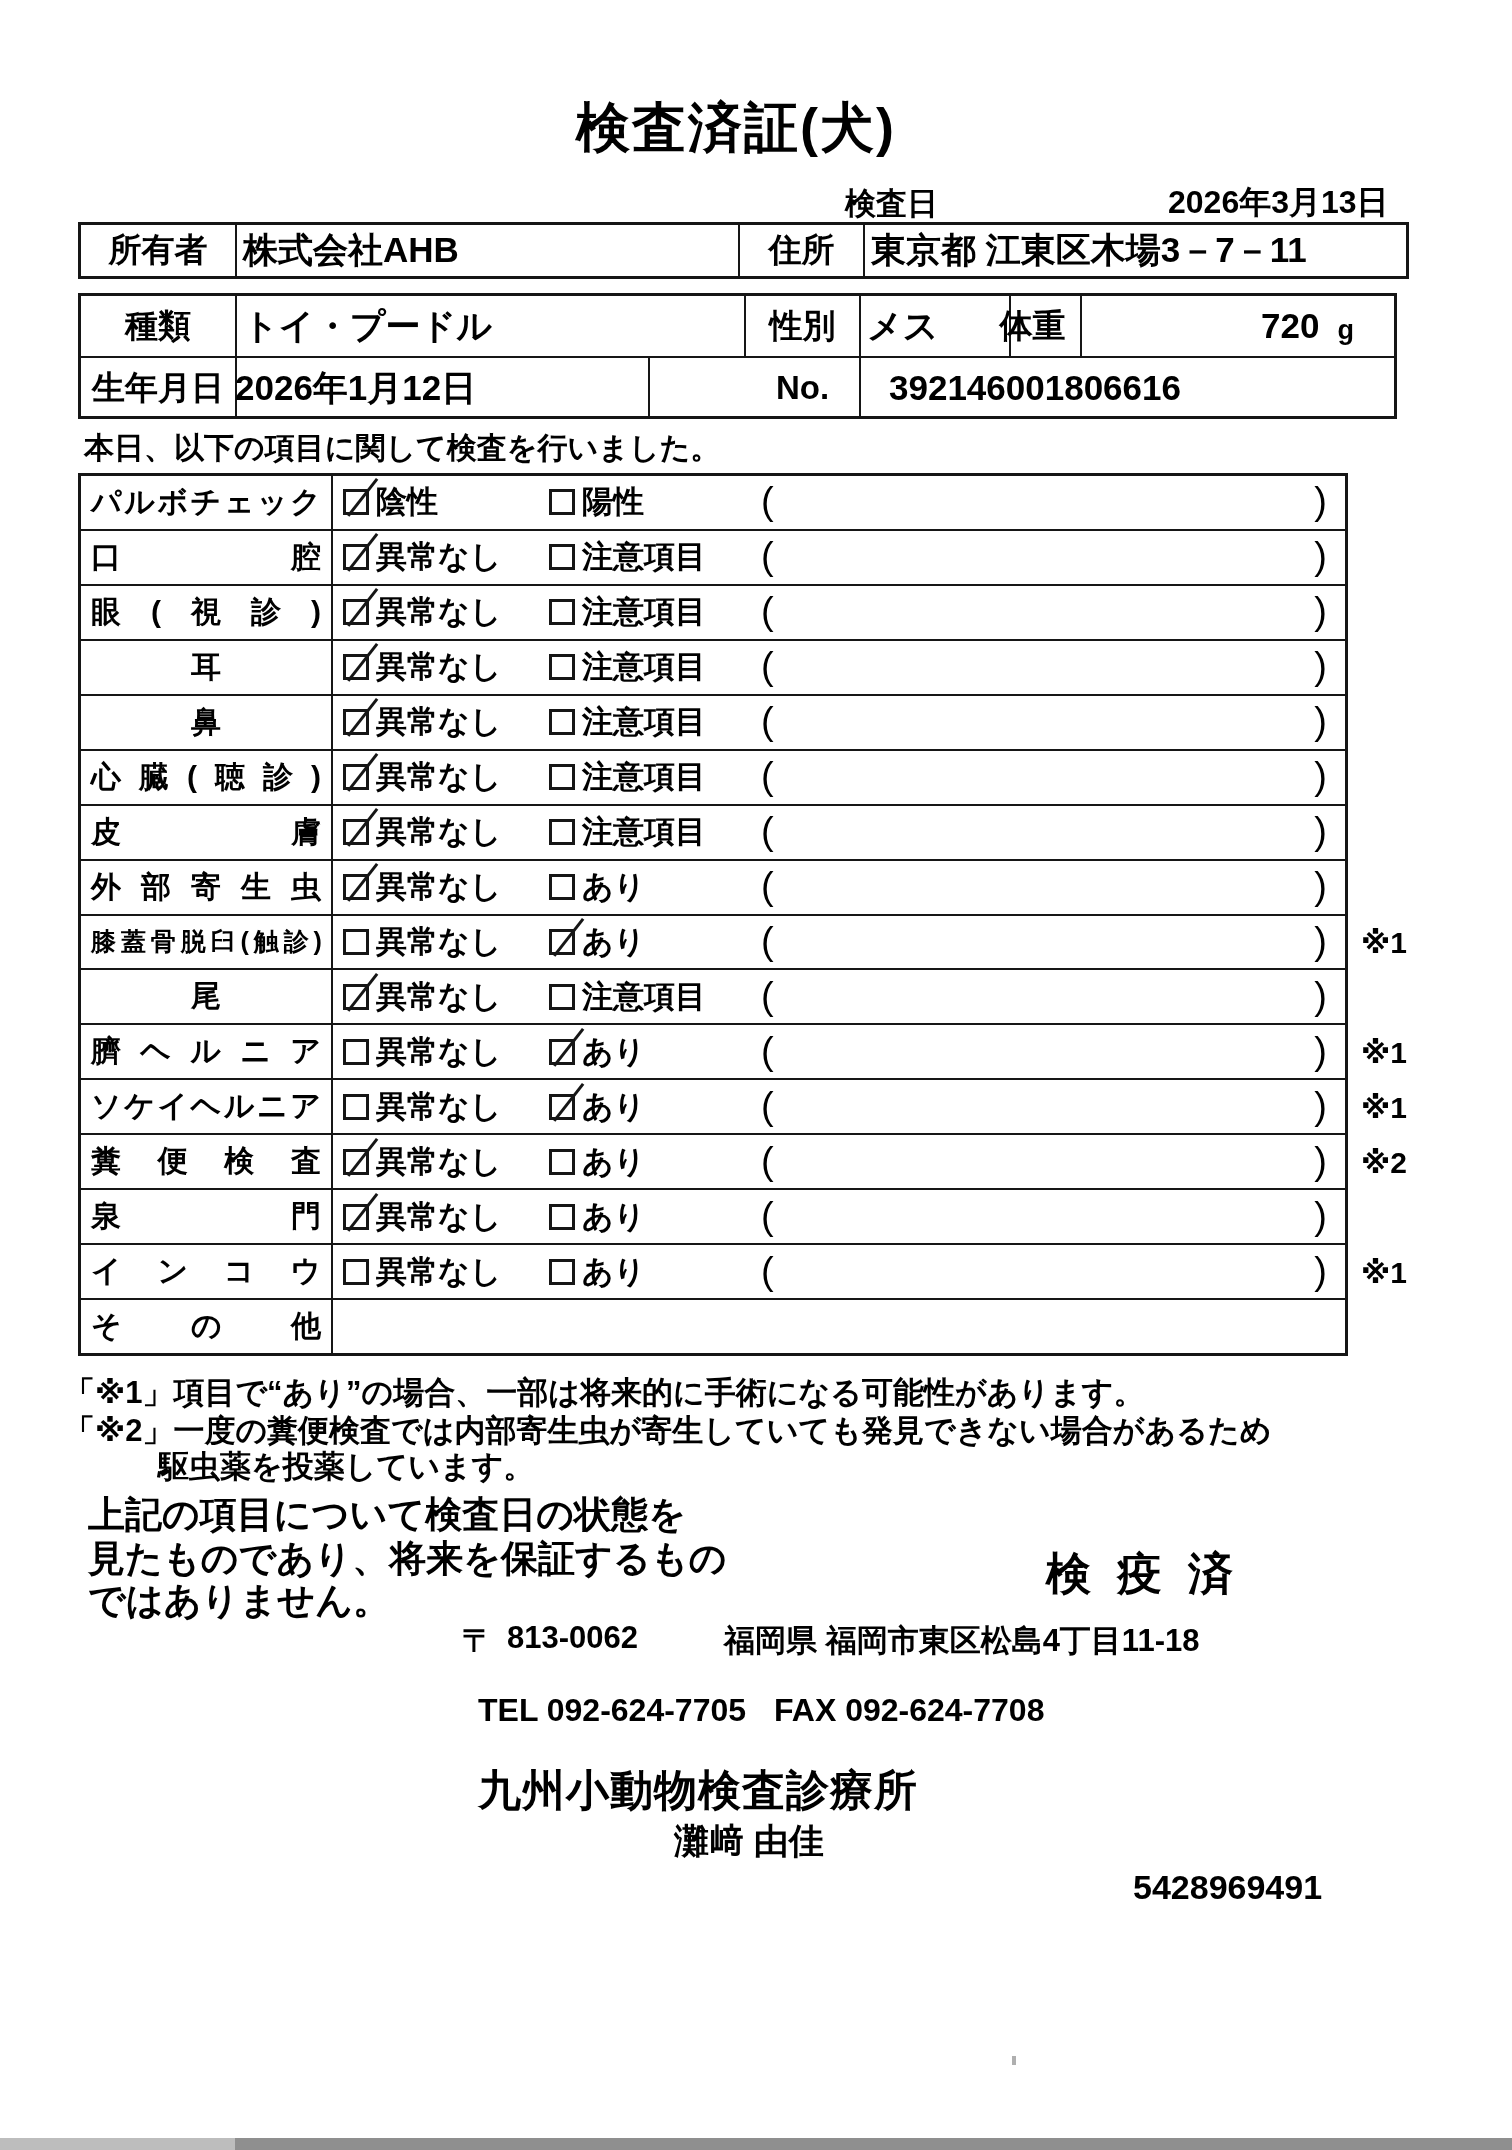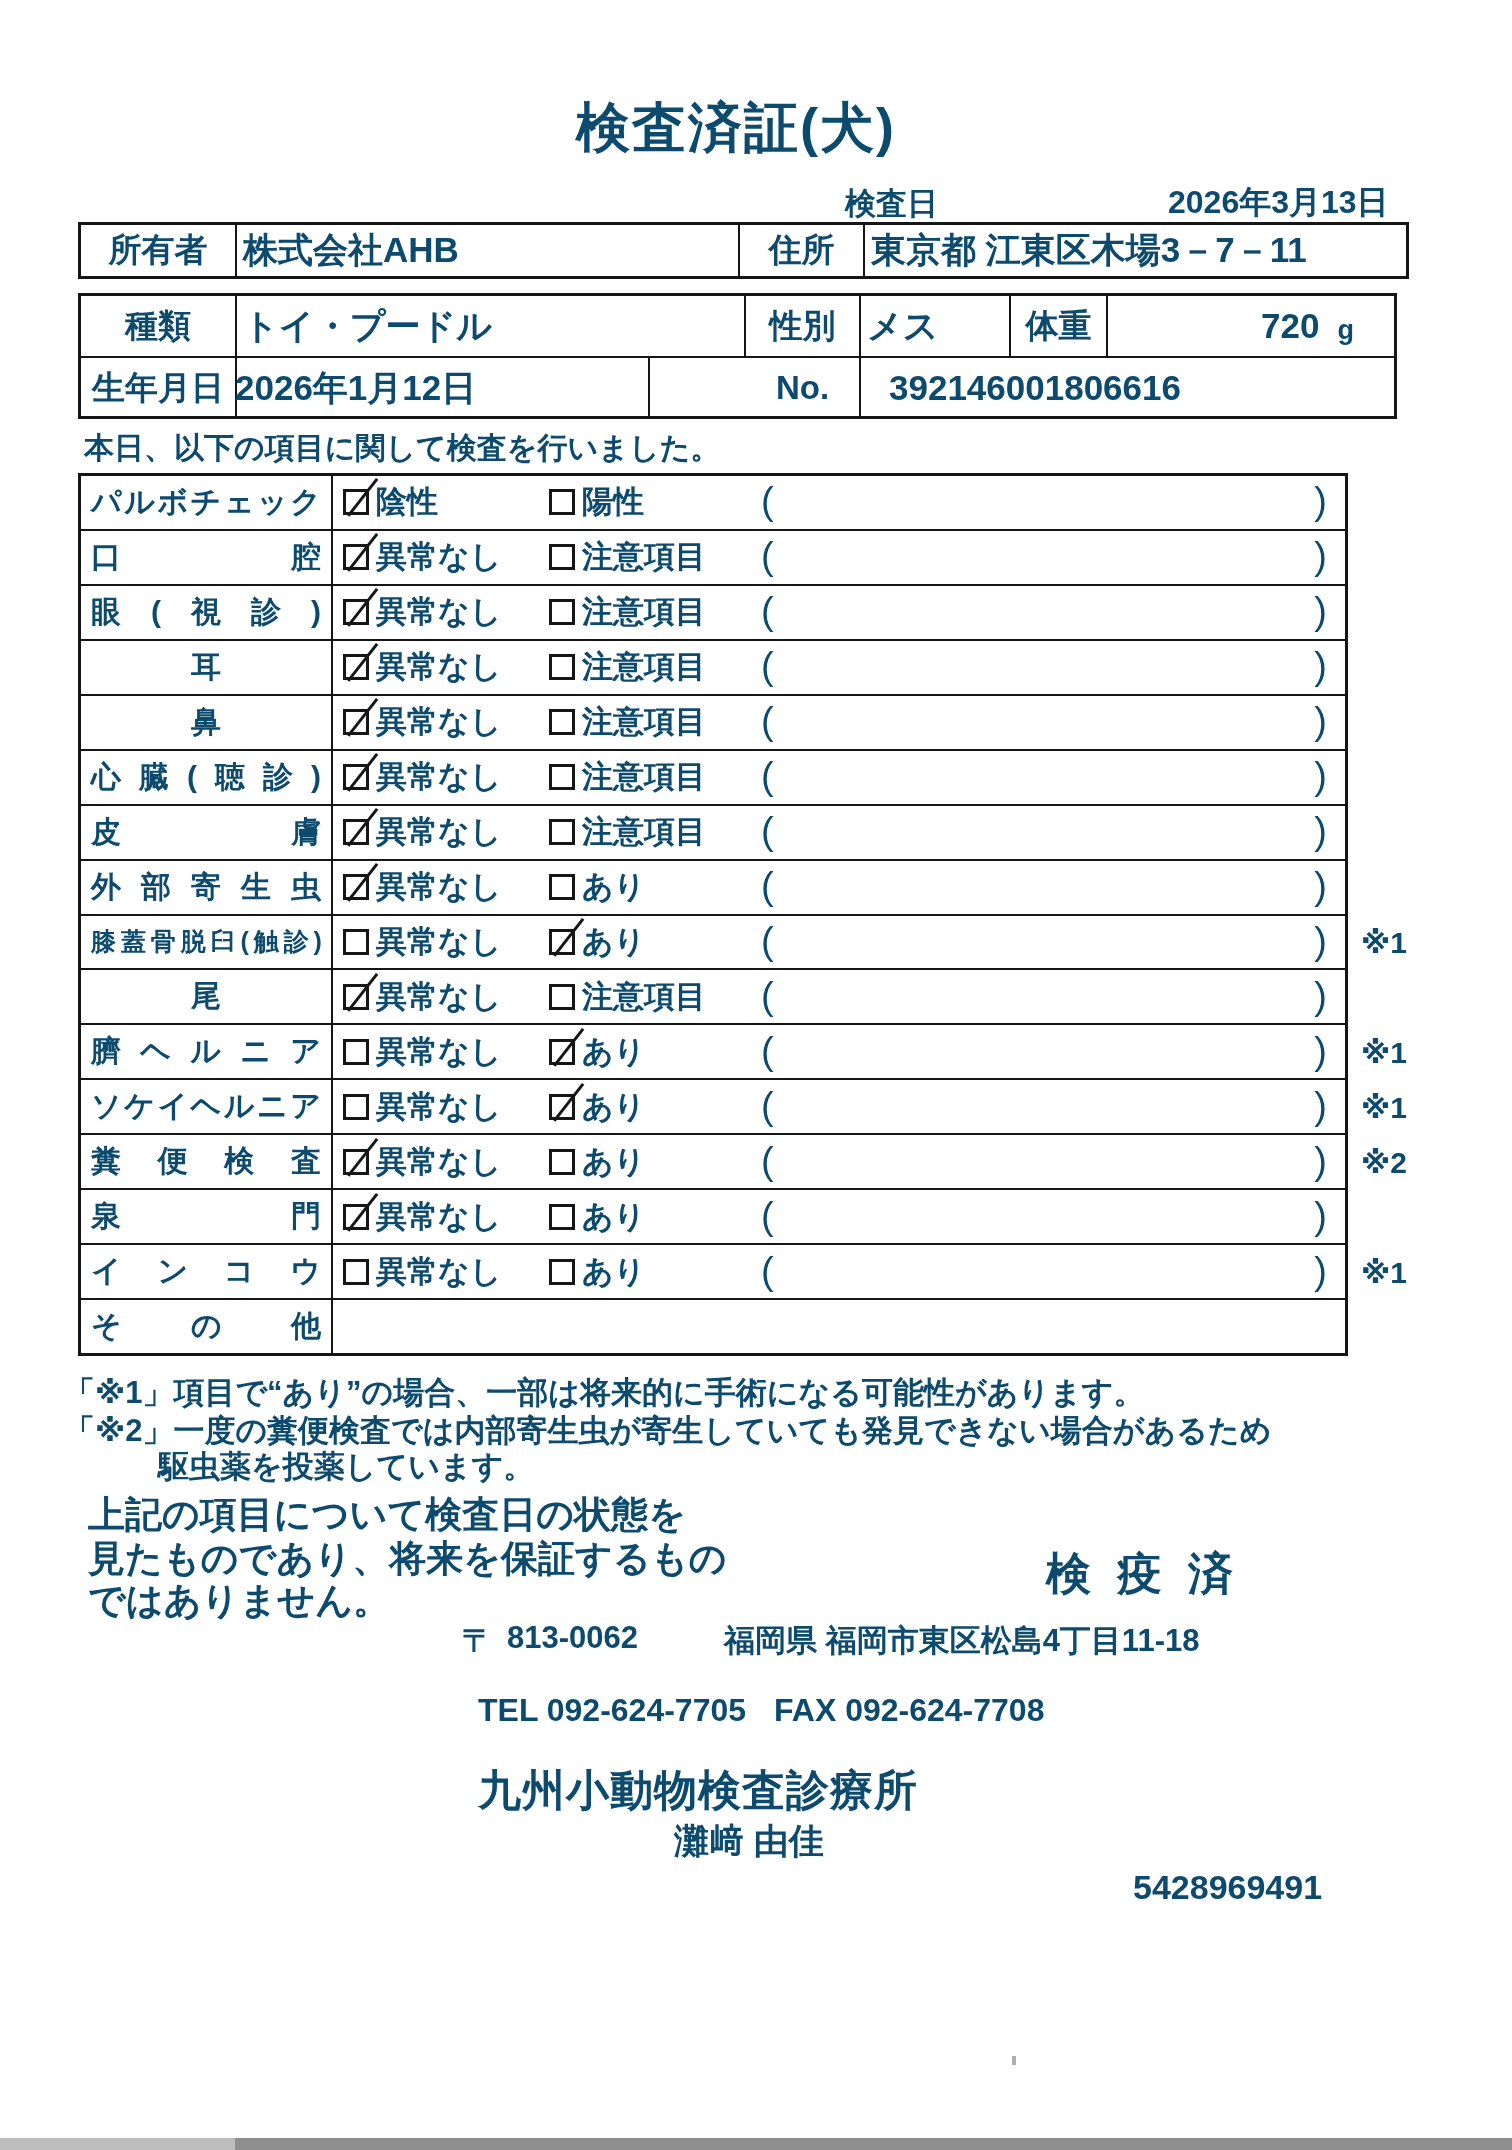--- a/index.html
+++ b/index.html
@@ -1,17 +1,17 @@
 <!DOCTYPE html>
 <html><head>
 <meta charset="utf-8">
 <style>
   html,body{margin:0;padding:0;background:#e8e8e8;}
   .page{position:relative;width:1512px;height:2150px;background:#ffffff;overflow:hidden;
-        font-family:"Liberation Sans","DejaVu Sans",sans-serif;color:#0c4a6e;}
+        font-family:"Liberation Sans","DejaVu Sans",sans-serif;color:#000000;}
 
   
   .title{position:absolute;top:92px;left:0;width:1472px;text-align:center;
          font-size:54px;font-weight:700;letter-spacing:2px;}
   .insp-label{position:absolute;left:845px;top:183px;font-size:31px;font-weight:600;}
   .insp-date{position:absolute;left:1168px;top:181px;font-size:32px;font-weight:600;}
 
   
   .tbl{position:absolute;border:3px solid #161616;box-sizing:border-box;}
   .cell{position:absolute;top:0;height:100%;box-sizing:border-box;
@@ -89,21 +89,21 @@
     <div class="cell lab br" style="left:659px;width:125px;">住所</div>
     <div class="cell val" style="left:784px;width:541px;">東京都 江東区木場3－7－11</div>
   </div>
 
   <div class="tbl" style="left:78px;top:293px;width:1319px;height:126px;">
     <div class="t2row" style="top:0;">
       <div class="cell lab br" style="left:0;width:156px;">種類</div>
       <div class="cell val br" style="left:156px;width:509px;">トイ・プードル</div>
       <div class="cell lab br" style="left:665px;width:115px;">性別</div>
       <div class="cell val br" style="left:780px;width:150px;">メス</div>
-      <div class="cell lab br" style="left:930px;width:97px;">体重</div>
+      <div class="cell lab br" style="left:904px;width:97px;">体重</div>
       <div class="cell val weight-val" style="left:1025px;width:288px;">
         <span>720</span>
         <span class="weight-unit">g</span>
       </div>
     </div>
     <div class="t2row second">
       <div class="cell lab br" style="left:0;width:156px;">生年月日</div>
       <div class="cell val br" style="left:148px;width:421px;">2026年1月12日</div>
       <div class="cell lab br" style="left:665px;width:115px;">No.</div>
       <div class="cell val" style="left:780px;width:533px;padding-left:28px;">392146001806616</div>

